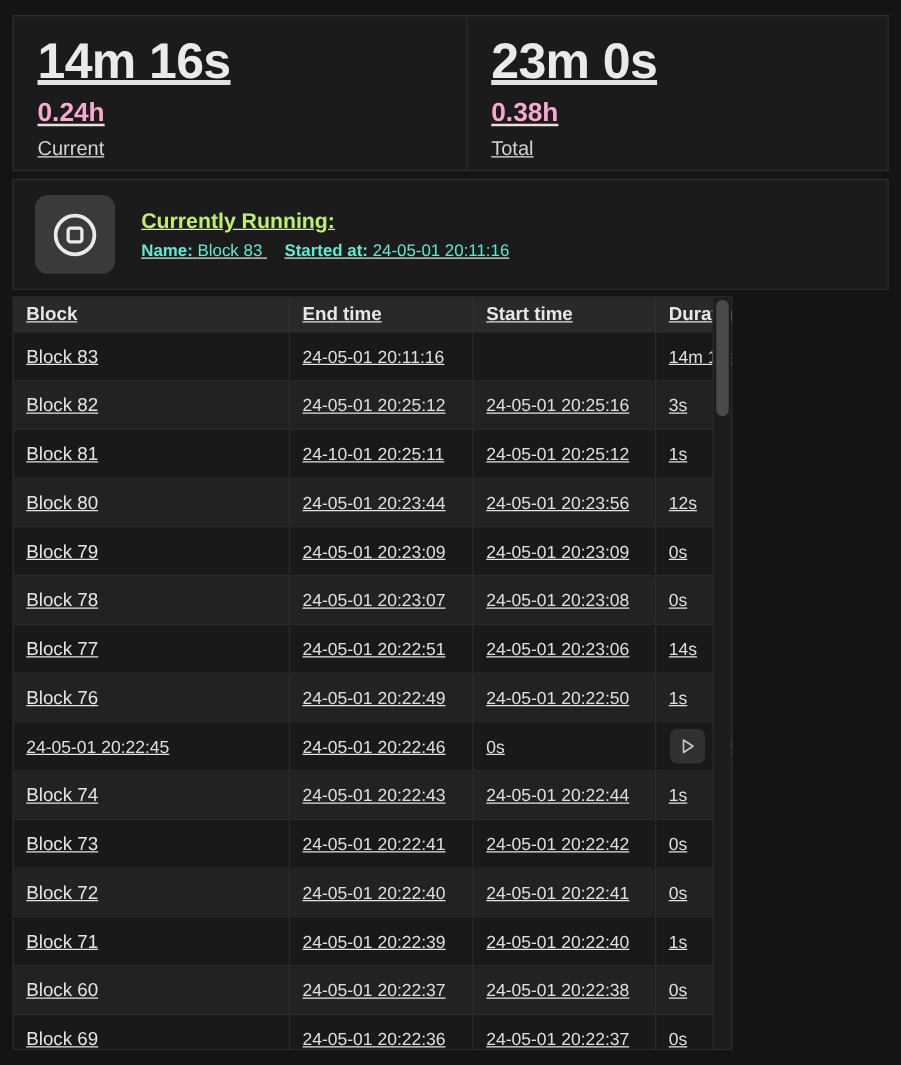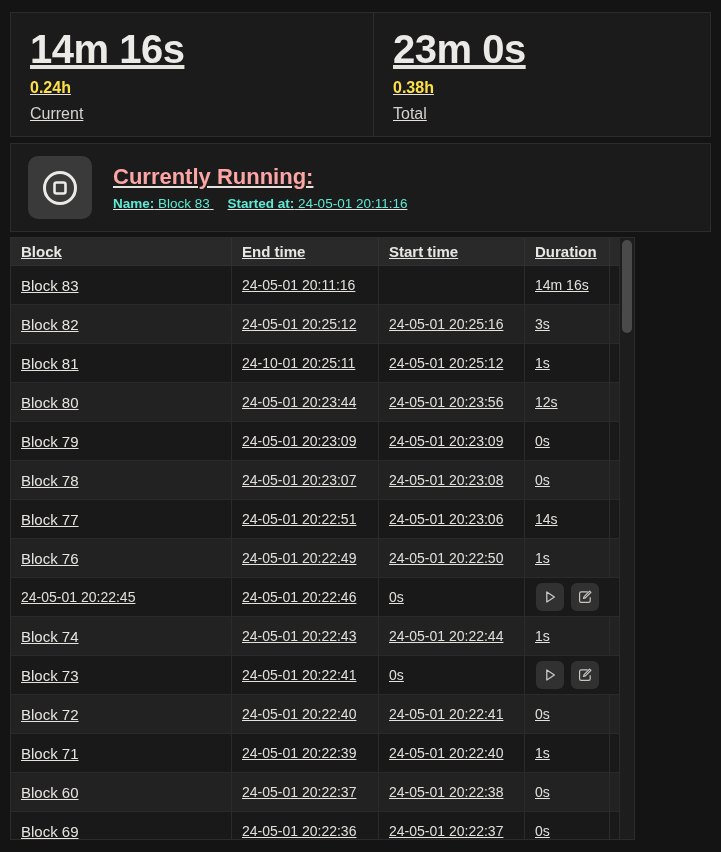--- a/index.html
+++ b/index.html
@@ -10,34 +10,34 @@
     color:#e6e3df;
     position:relative;
   }
   .panel { background:#1b1b1b; border:1px solid #2c2c2c; position:absolute;text-decoration:underline; }
 
   
   .stats-box { left:10px; top:12px; width:701px; height:125px; display:flex; }
   .stat-cell { flex:1; padding:15px 18px 0 19px; }
   .stat-cell.first { flex:0 0 363px; border-right:1px solid #2c2c2c; }
   .stat-value { font-size:40px; font-weight:bold; letter-spacing:-0.5px; line-height:1.05; margin-bottom:9px; color:#ecea e7; color:#eceae7; }
-  .stat-hours { font-size:16px; font-weight:bold; margin-bottom:8px; color:#fde047; }
+  .stat-hours { font-size:21px; font-weight:bold; margin-bottom:8px; color:#f9a8d4; }
   .stat-label { font-size:16px; color:#d6d3cf; }
 
   
   .running-box { left:10px; top:143px; width:701px; height:89px; display:flex; align-items:center; padding-left:17px; }
   .stop-btn { width:64px; height:63px; border-radius:10px; background:#3a3a3a; border:none; display:flex; align-items:center; justify-content:center; cursor:pointer; flex:0 0 auto; }
   .running-text { margin-left:21px; }
-  .running-title { font-size:22px; font-weight:bold; margin-bottom:6px; color:#fca5a5; }
+  .running-title { font-size:17px; font-weight:bold; margin-bottom:6px; color:#bef264; }
   .running-meta { font-size:13.5px; color:#5eead4; }
   .running-meta .b { font-weight:bold; }
   .running-meta .spaced { margin-left:14px; }
 
   
-  .table-box { left:10px; top:237px; width:625px; height:603px; background:#191919; overflow:hidden; }
+  .table-box { left:10px; top:237px; width:576px; height:603px; background:#191919; overflow:hidden; }
   .tgrid { margin-right:15px; }
   .thead, .trow { display:grid; grid-template-columns:221px 147px 146px 85px 1fr; }
   .thead { height:28px; background:#292929; border-bottom:1px solid #2f2f2f; }
   .th { display:flex; align-items:center; padding-left:10px; font-size:15px; font-weight:bold; color:#e9e7e4; border-right:1px solid #313131; }
   .th:last-child { border-right:none; }
   .trow { height:39px; border-bottom:1px solid #2a2a2a; }
   .trow:nth-child(odd)  { background:#191919; }
   .trow:nth-child(even) { background:#222222; }
   .td { display:flex; align-items:center; padding-left:10px; border-right:1px solid #2b2b2b; overflow:hidden; white-space:nowrap; }
   .td:last-child { border-right:none; }
@@ -291,20 +291,21 @@
           <path d="M10.8 2.8 H4.2 a1.6 1.6 0 0 0 -1.6 1.6 v7.4 a1.6 1.6 0 0 0 1.6 1.6 h7.4 a1.6 1.6 0 0 0 1.6 -1.6 V8.2"></path>
           <path d="M12.6 2.1 l1.3 1.3 L8.4 8.9 l-1.9.6.6-1.9 Z"></path>
         </svg>
       </button>
     </div>
   </div>
 
   <div class="trow">
     <div class="td c-block">Block 73</div>
     <div class="td c-start">24-05-01 20:22:41</div>
+    <div class="td c-end">24-05-01 20:22:42</div>
     <div class="td c-dur">0s</div>
     <div class="td c-actions">
       <button class="abtn">
         <svg width="16" height="16" viewBox="0 0 16 16" fill="none" stroke="#c9c7c4" stroke-width="1.3" stroke-linejoin="round">
           <path d="M4.8 3 L12.4 8 L4.8 13 Z"></path>
         </svg>
       </button>
       <button class="abtn">
         <svg width="16" height="16" viewBox="0 0 16 16" fill="none" stroke="#c9c7c4" stroke-width="1.2" stroke-linejoin="round">
           <path d="M10.8 2.8 H4.2 a1.6 1.6 0 0 0 -1.6 1.6 v7.4 a1.6 1.6 0 0 0 1.6 1.6 h7.4 a1.6 1.6 0 0 0 1.6 -1.6 V8.2"></path>

